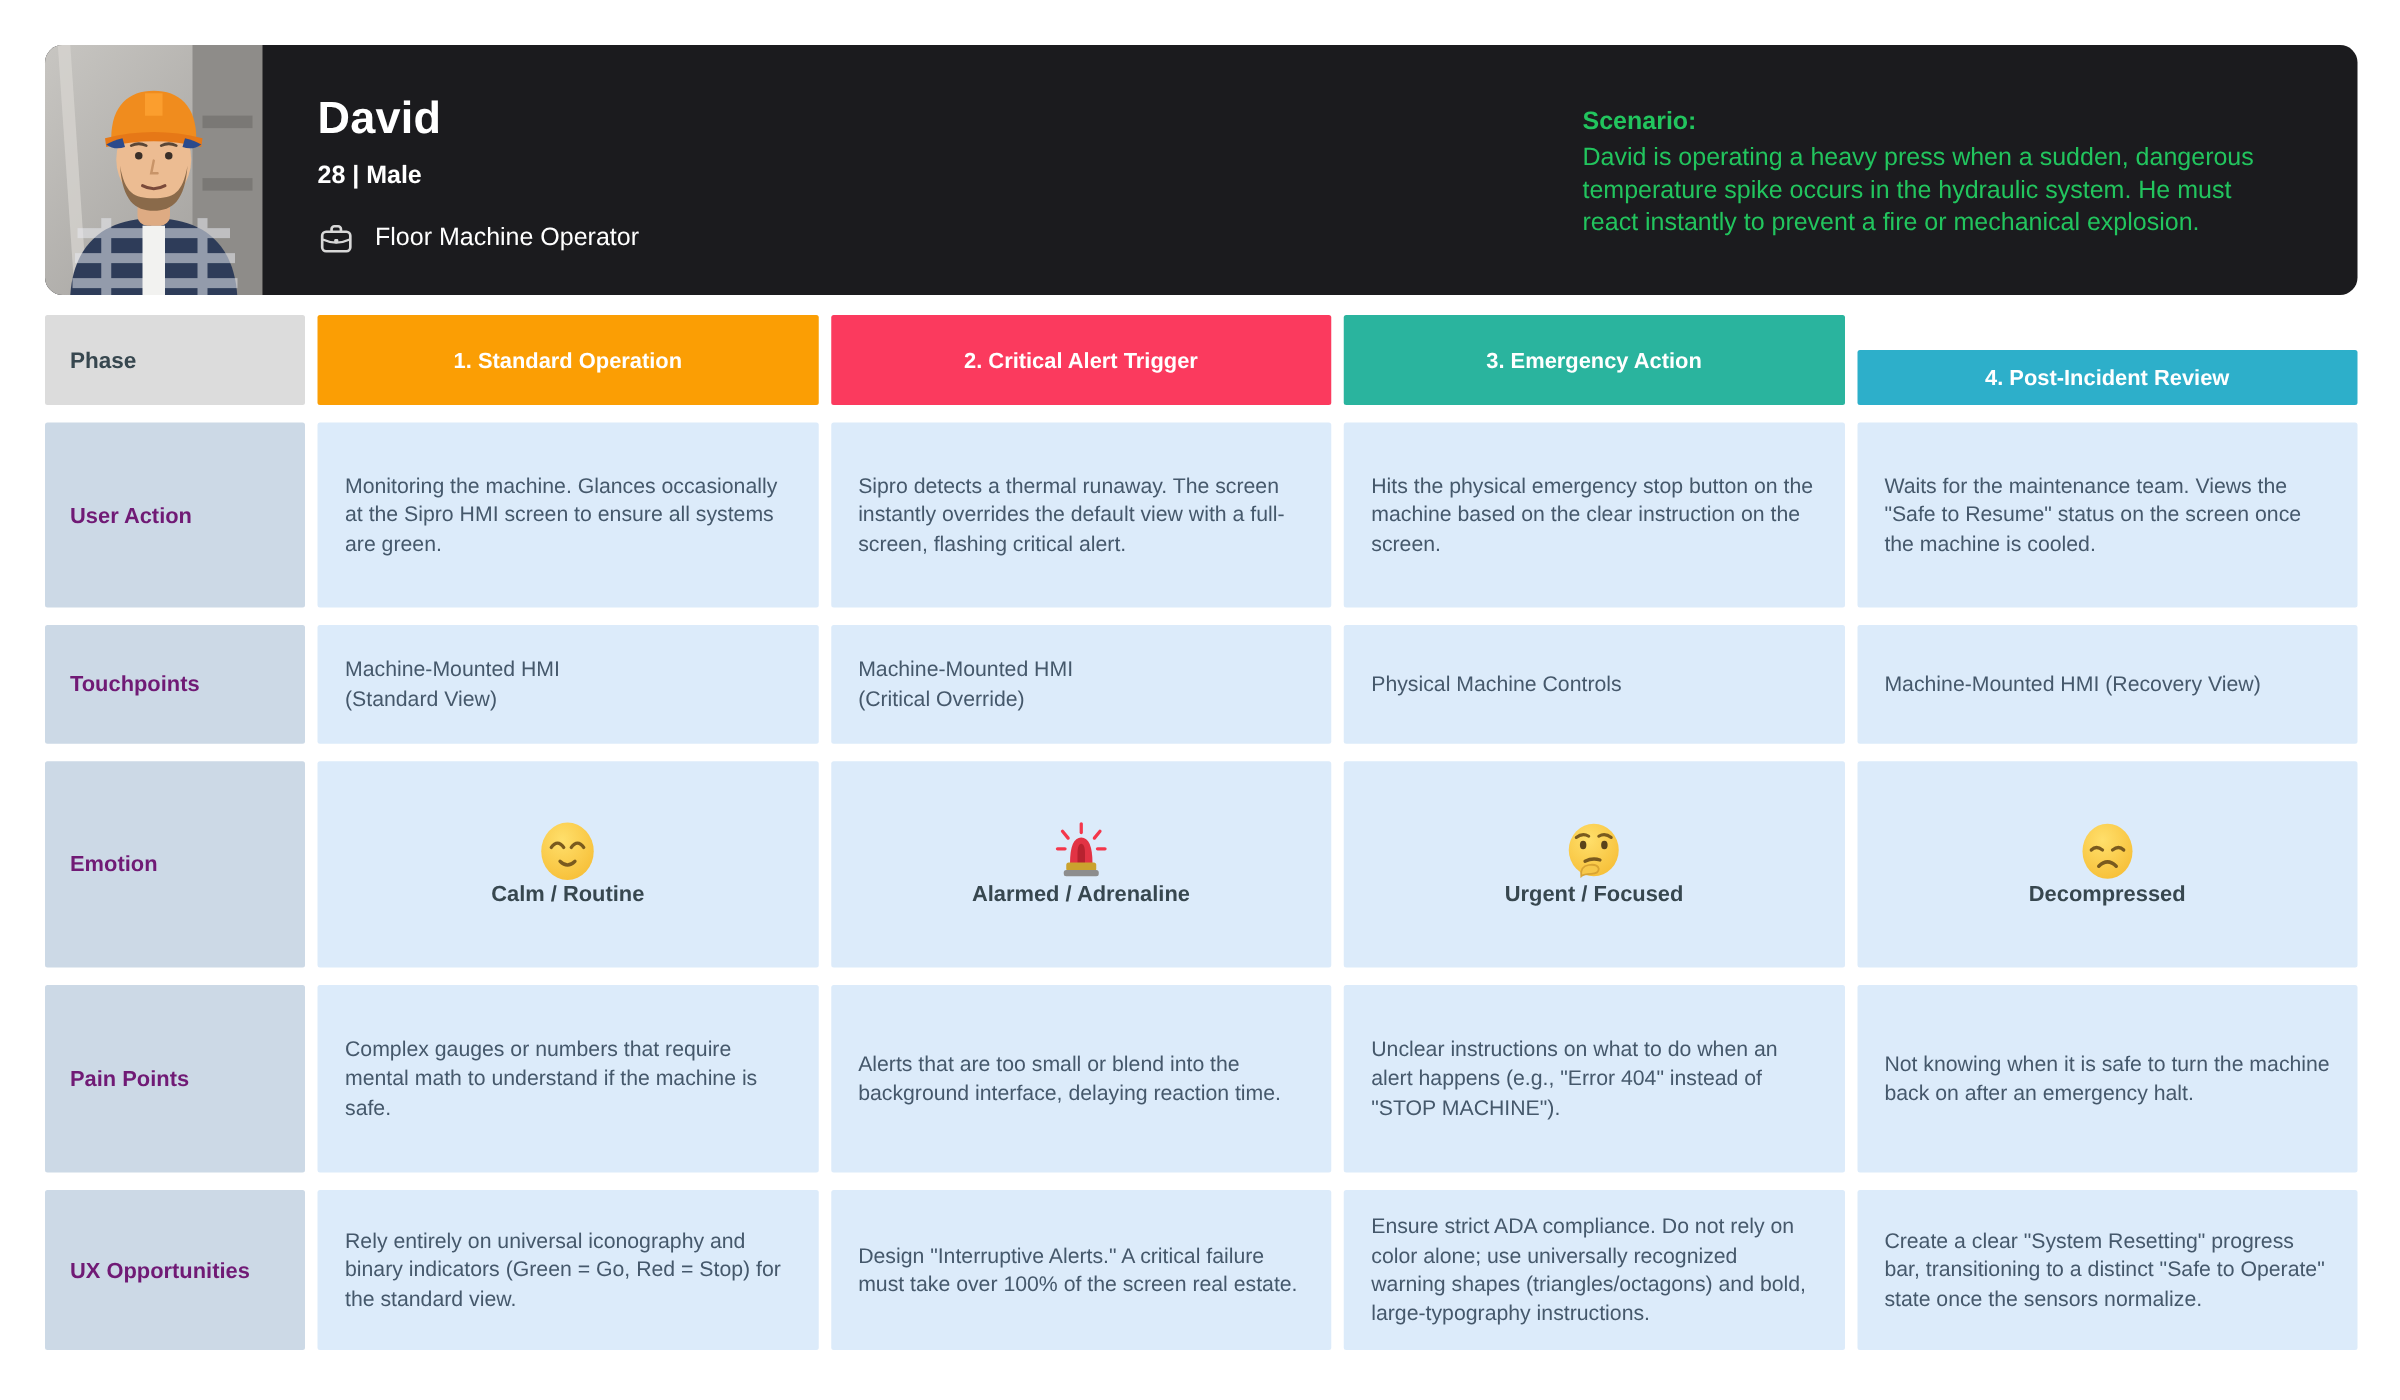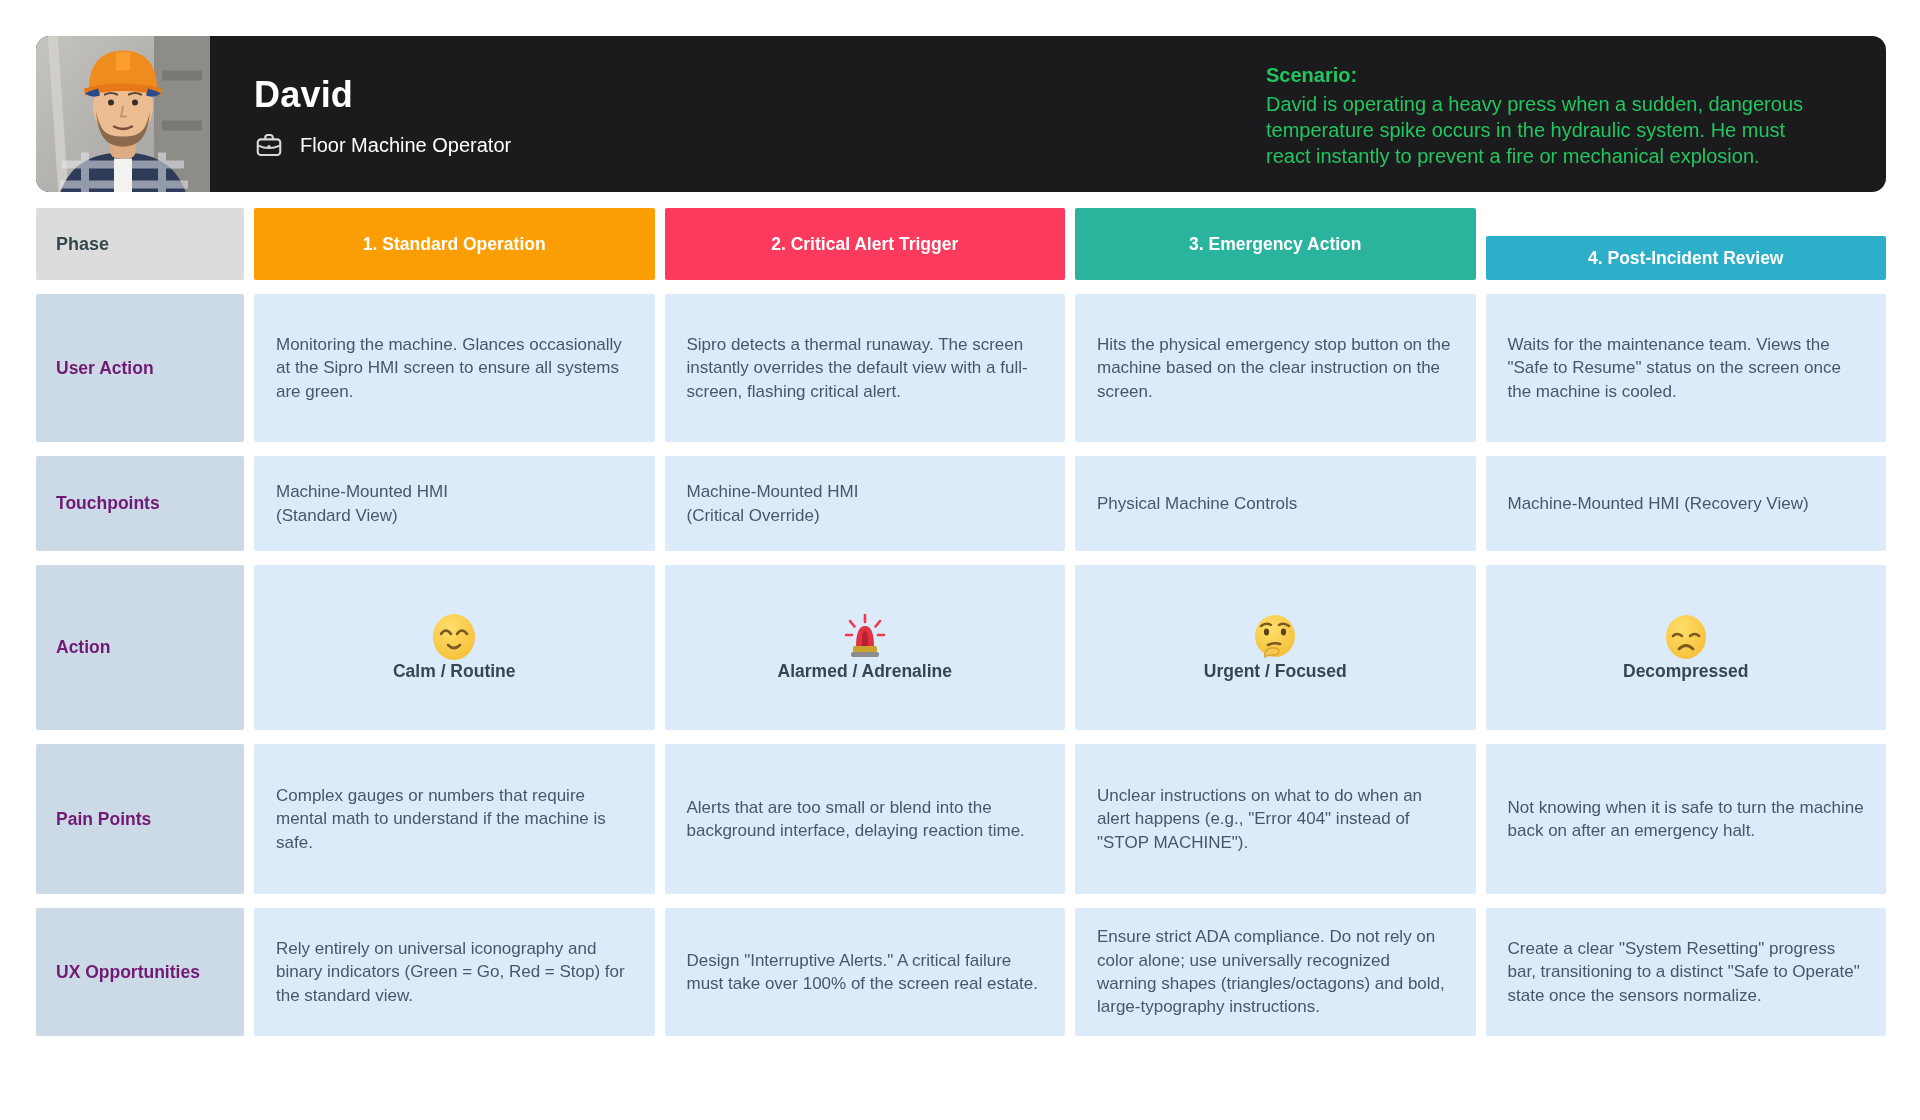--- a/index.html
+++ b/index.html
@@ -7,21 +7,21 @@
   body {
     width: 1920px; height: 1120px;
     font-family: "Liberation Sans", "DejaVu Sans", sans-serif;
     color: #44566b;
     overflow: hidden;
   }
   .page { width: 1920px; height: 1120px; padding: 36px 34px 0 36px; background: #fff; }
 
   
   .persona-header {
-    width: 1850px; height: 156px;
+    width: 1850px; height: 200px;
     background: #1b1b1e;
     border-radius: 14px;
     display: flex; align-items: stretch;
     overflow: hidden;
   }
   .photo-wrap { width: 174px; flex: 0 0 174px; height: 100%; position: relative; }
   .photo-wrap svg { display: block; width: 100%; height: 100%; }
   .identity {
     flex: 1 1 auto;
     padding: 30px 20px 24px 44px;
@@ -130,20 +130,21 @@
         <path d="M53 78 C53 52 67 40 87 40 C107 40 121 52 121 78 Z" fill="#f08c1e"></path>
         <path d="M48 78 Q87 68 126 78 L125 85 Q87 76 49 85 Z" fill="#e67817"></path>
         <path d="M80 42 L80 60 L94 60 L94 42 Z" fill="#fb9e2e"></path>
         <path d="M49 83 Q56 88 64 85 L62 78 Q54 80 49 83 Z" fill="#2b4a8c"></path>
         <path d="M125 83 Q118 88 110 85 L112 78 Q120 80 125 83 Z" fill="#2b4a8c"></path>
       </svg>
     </div>
 
     <div class="identity">
       <div class="persona-name">David</div>
+      <div class="persona-demo">28 | Male</div>
       <div class="persona-role">
         <svg class="briefcase" viewBox="0 0 24 24">
           <rect x="3" y="7.5" width="18" height="12.5" rx="2.5" fill="none" stroke="#d8d8d8" stroke-width="1.7"></rect>
           <path d="M9 7.5 V5.8 A1.8 1.8 0 0 1 10.8 4 H13.2 A1.8 1.8 0 0 1 15 5.8 V7.5" fill="none" stroke="#d8d8d8" stroke-width="1.7"></path>
           <path d="M3.4 12.5 Q12 16.5 20.6 12.5" fill="none" stroke="#d8d8d8" stroke-width="1.5"></path>
           <rect x="10.7" y="12.2" width="2.6" height="2.6" rx=".7" fill="#d8d8d8"></rect>
         </svg>
         <span>Floor Machine Operator</span>
       </div>
     </div>
@@ -169,21 +170,21 @@
     <div class="cell body-cell">Waits for the maintenance team. Views the "Safe to Resume" status on the screen once the machine is cooled.</div>
 
     <div class="cell row-label">Touchpoints</div>
     <div class="cell body-cell">Machine-Mounted HMI
 (Standard View)</div>
     <div class="cell body-cell">Machine-Mounted HMI
 (Critical Override)</div>
     <div class="cell body-cell">Physical Machine Controls</div>
     <div class="cell body-cell">Machine-Mounted HMI (Recovery View)</div>
 
-    <div class="cell row-label">Action</div>
+    <div class="cell row-label">Emotion</div>
 
     <div class="cell emotion-cell">
       <span class="emotion-icon">
         <svg viewBox="0 0 48 48">
           <defs>
               <radialGradient id="face1" cx=".4" cy=".3" r=".9">
             <stop offset="0" stop-color="#ffdf6b"></stop>
                 <stop offset="1" stop-color="#f5b92e"></stop>
           </radialGradient>
             </defs>

